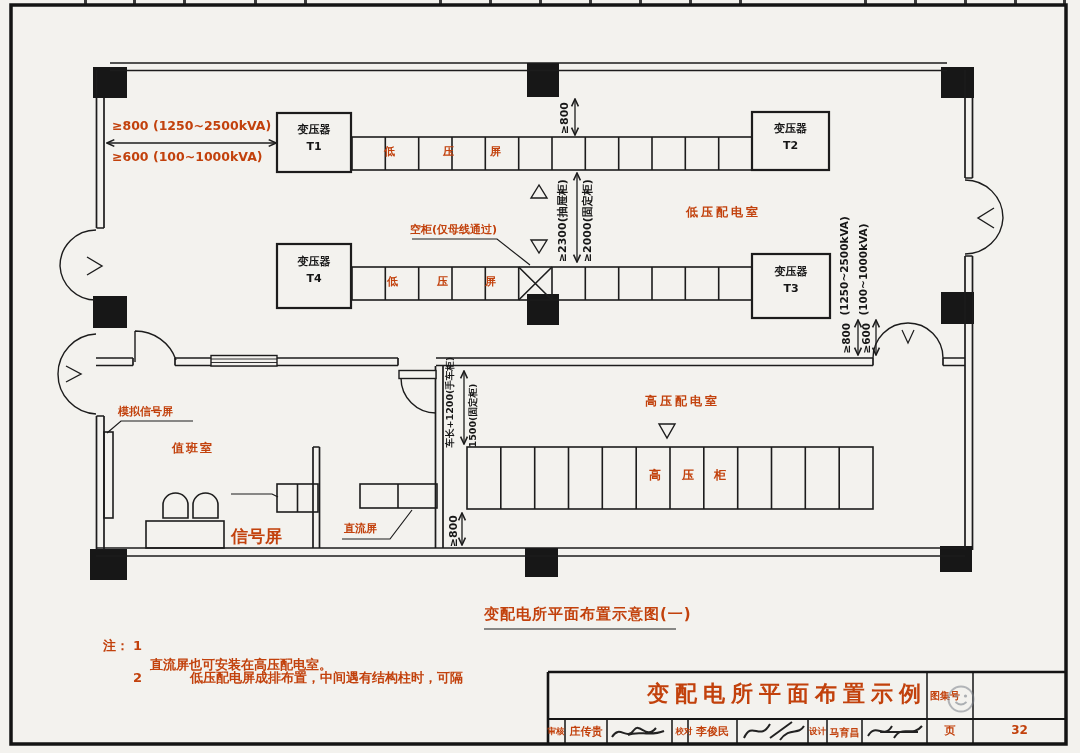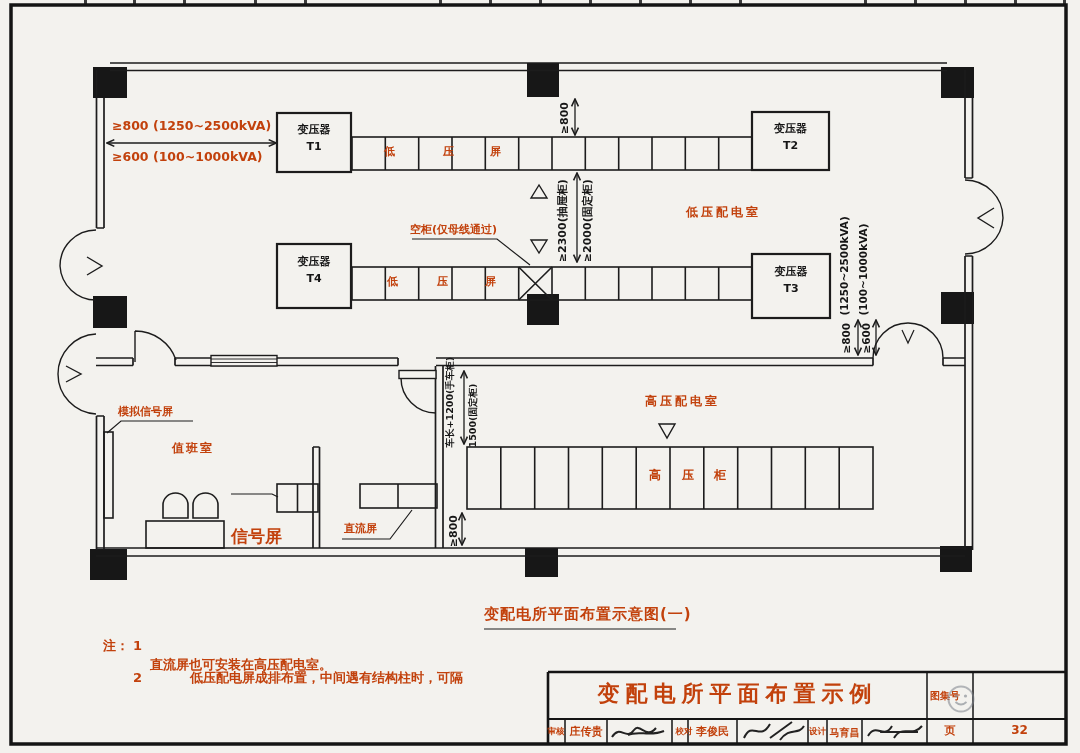--- a/index.html
+++ b/index.html
@@ -10,21 +10,21 @@
   }
   #plan-svg{position:absolute;left:0;top:0;}
   .lbl{position:absolute;white-space:nowrap;font-weight:600;color:#c2410c;line-height:1.15;}
   .vt{position:absolute;white-space:nowrap;font-weight:600;color:#161616;
       transform:rotate(-90deg);transform-origin:0 100%;line-height:1.2;}
   .ctr{text-align:center;}
   .tbox{position:absolute;text-align:center;font-weight:600;color:#161616;}
   .tbox .tid{display:block;margin-top:3px;}
   .caption{font-size:15px;font-weight:700;letter-spacing:1px;}
   .note{font-size:13px;font-weight:600;}
-  .tb-title{font-size:22px;font-weight:700;letter-spacing:6px;}
+  .tb-title{font-size:22px;font-weight:700;letter-spacing:6px;text-align:right;}
   .tb-small{font-weight:600;}
   .watermark{position:absolute;display:flex;align-items:center;gap:4px;
       color:rgba(123,130,139,0.55);font-size:23px;font-weight:700;letter-spacing:2px;
       pointer-events:none;}
 </style>
 </head>
 <body>
 
 <div id="page">
 

